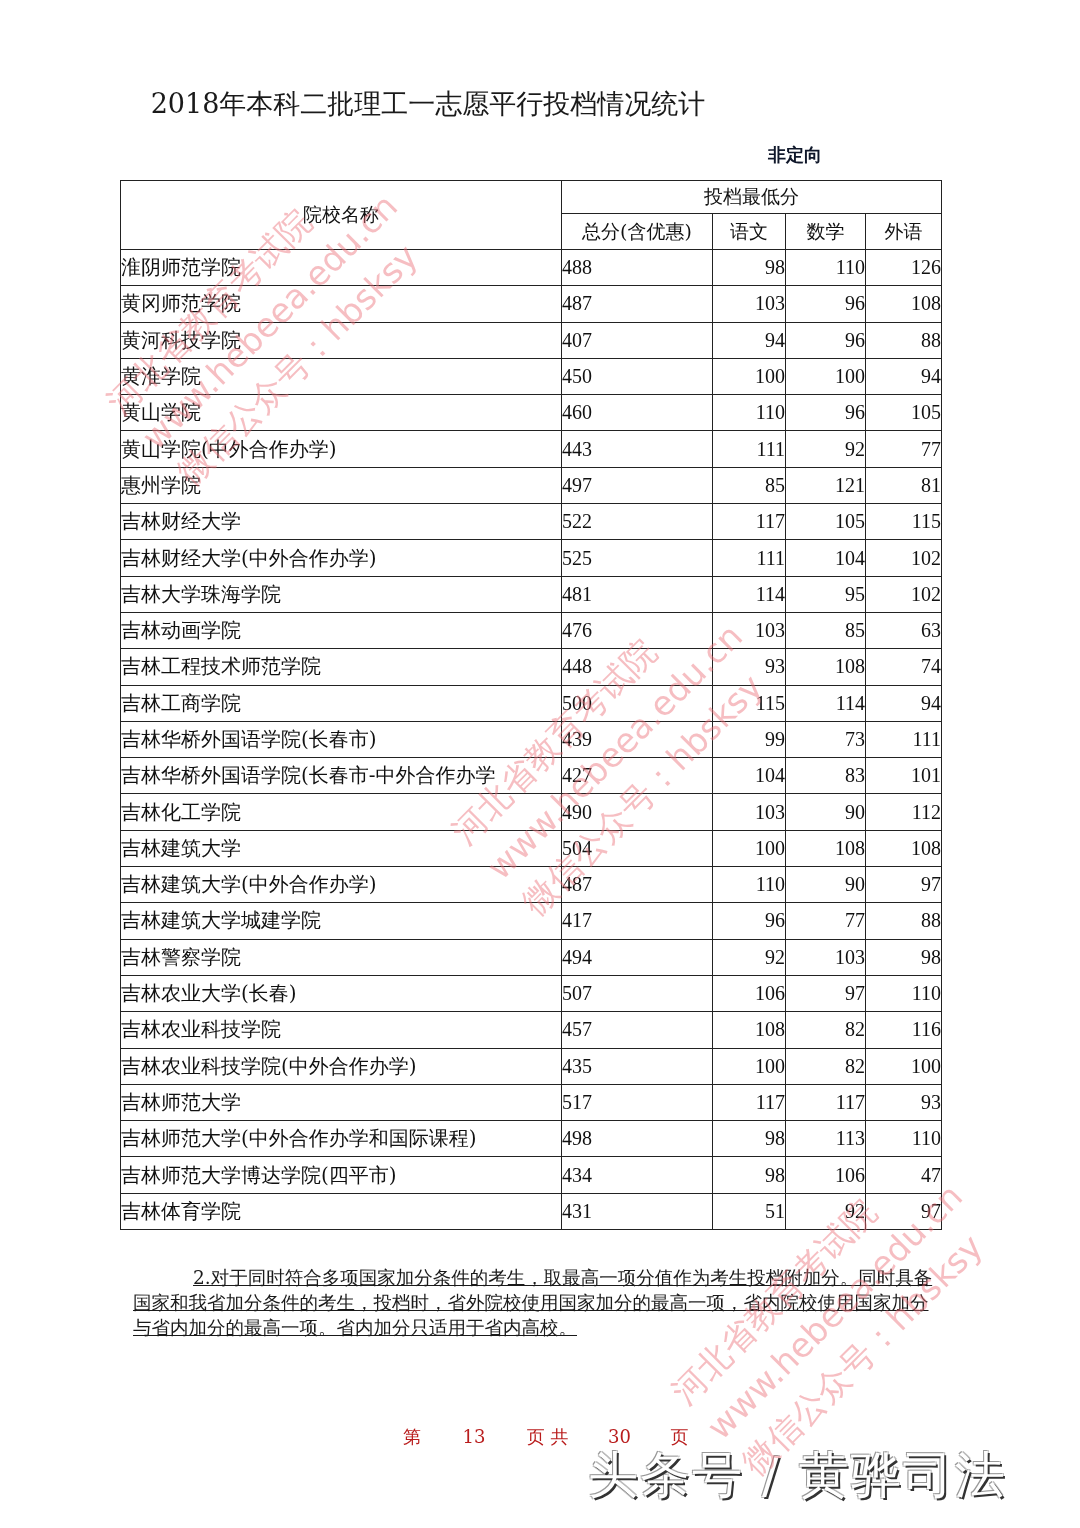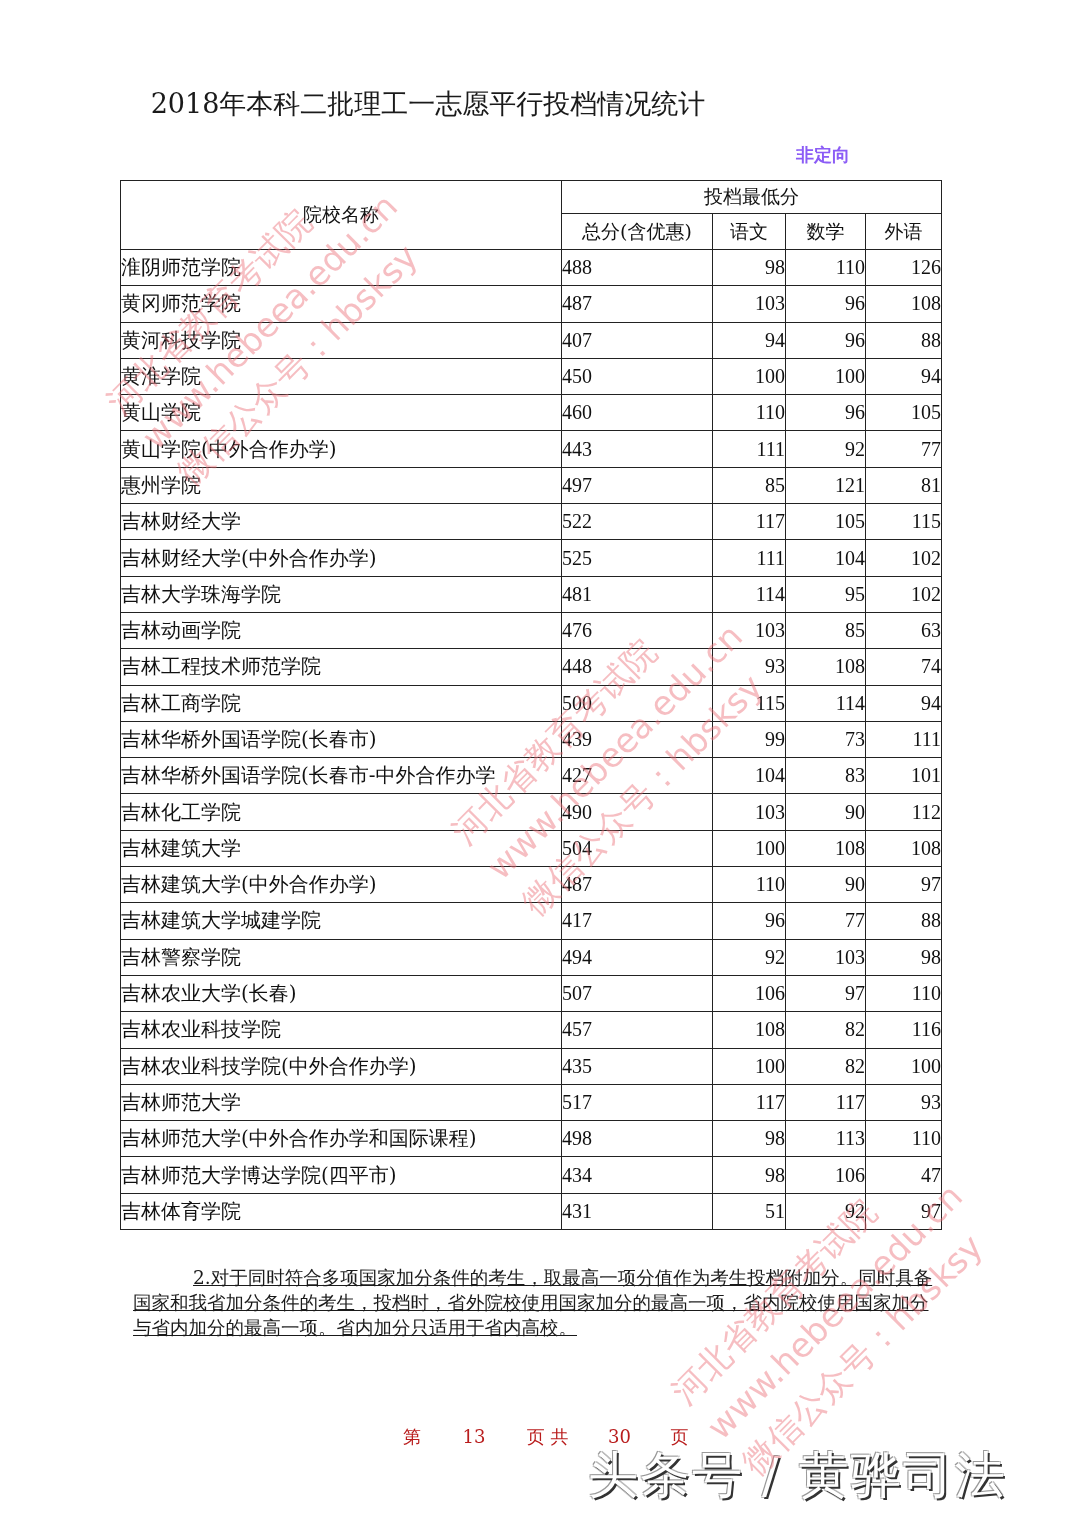--- a/index.html
+++ b/index.html
@@ -5,21 +5,21 @@
   html, body { margin: 0; padding: 0; }
   body {
     width: 1080px; height: 1528px; background: #ffffff; position: relative; overflow: hidden;
     font-family: "DejaVu Serif", "Liberation Serif", serif; color: #111;
   }
   .title {
     position: absolute; left: 0; width: 856px; top: 86px; text-align: center;
     font-size: 27px; letter-spacing: 0px; color: #1a1a1a;
   }
   .subtitle {
-    position: absolute; left: 768px; top: 143px; font-size: 18px; font-weight: bold; color: #8b5cf6; margin-left: 28px;
+    position: absolute; left: 768px; top: 143px; font-size: 18px; font-weight: bold; color: #0f172a;
   }
   table.scores {
     position: absolute; left: 120px; top: 180px; width: 821px;
     border-collapse: collapse; table-layout: fixed;
   }
   table.scores td, table.scores th {
     border: 1.5px solid #222; padding: 0; font-weight: normal;
   }
   .h1 th { height: 32px; font-size: 19px; }
   .h2 th { height: 35px; font-size: 19px; }

